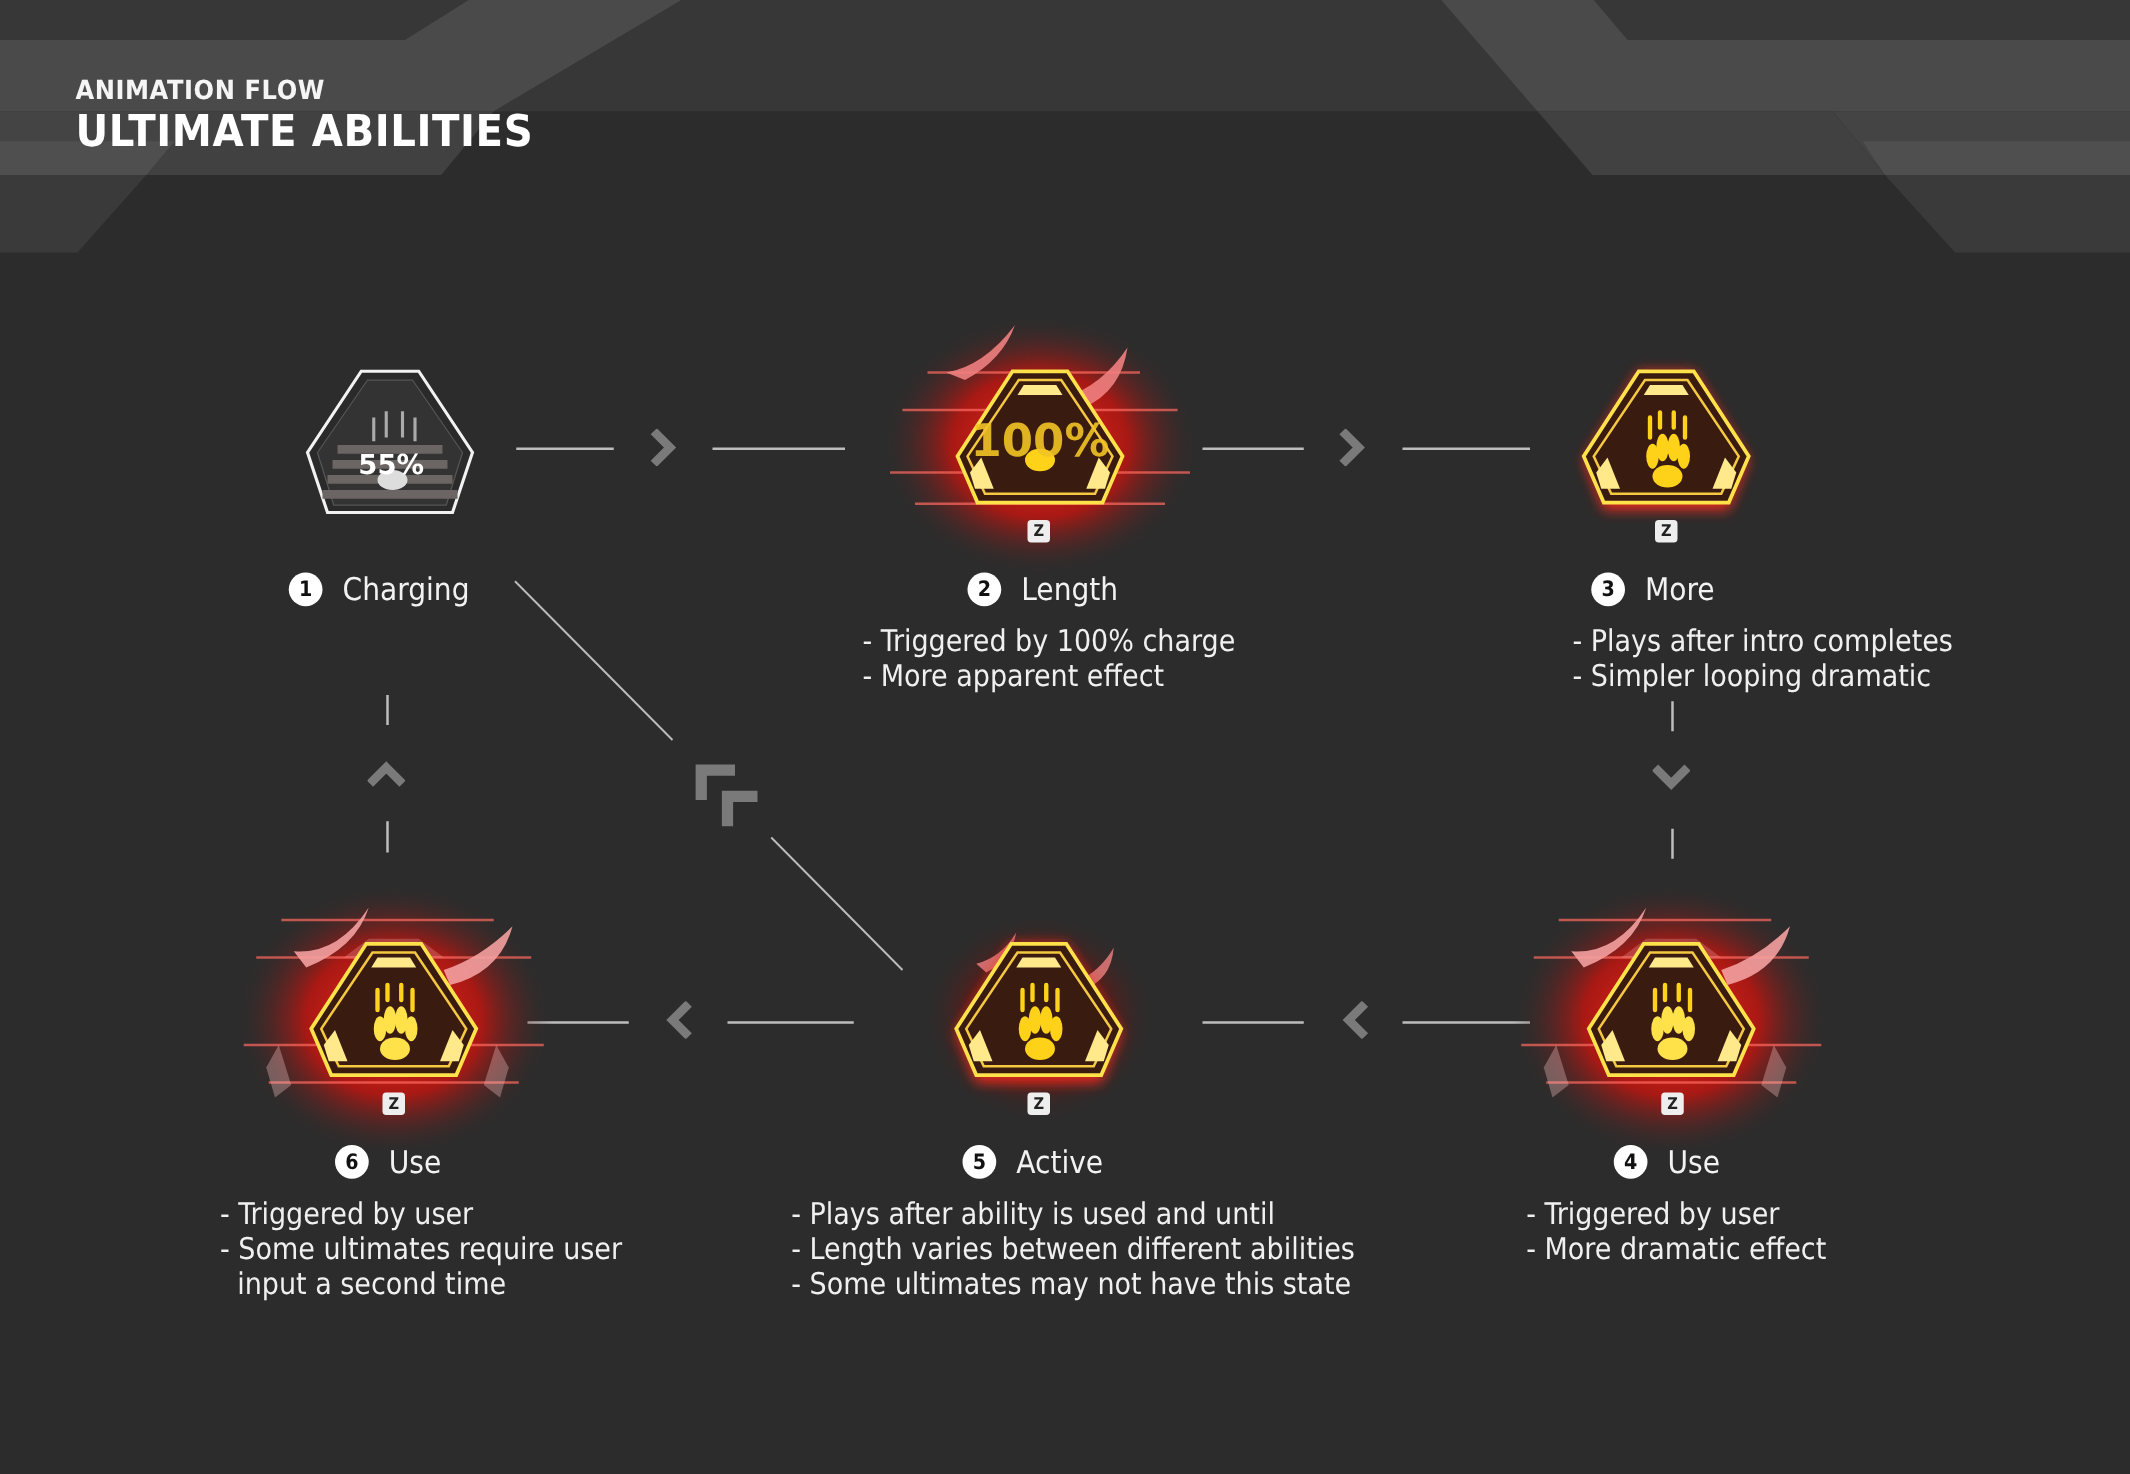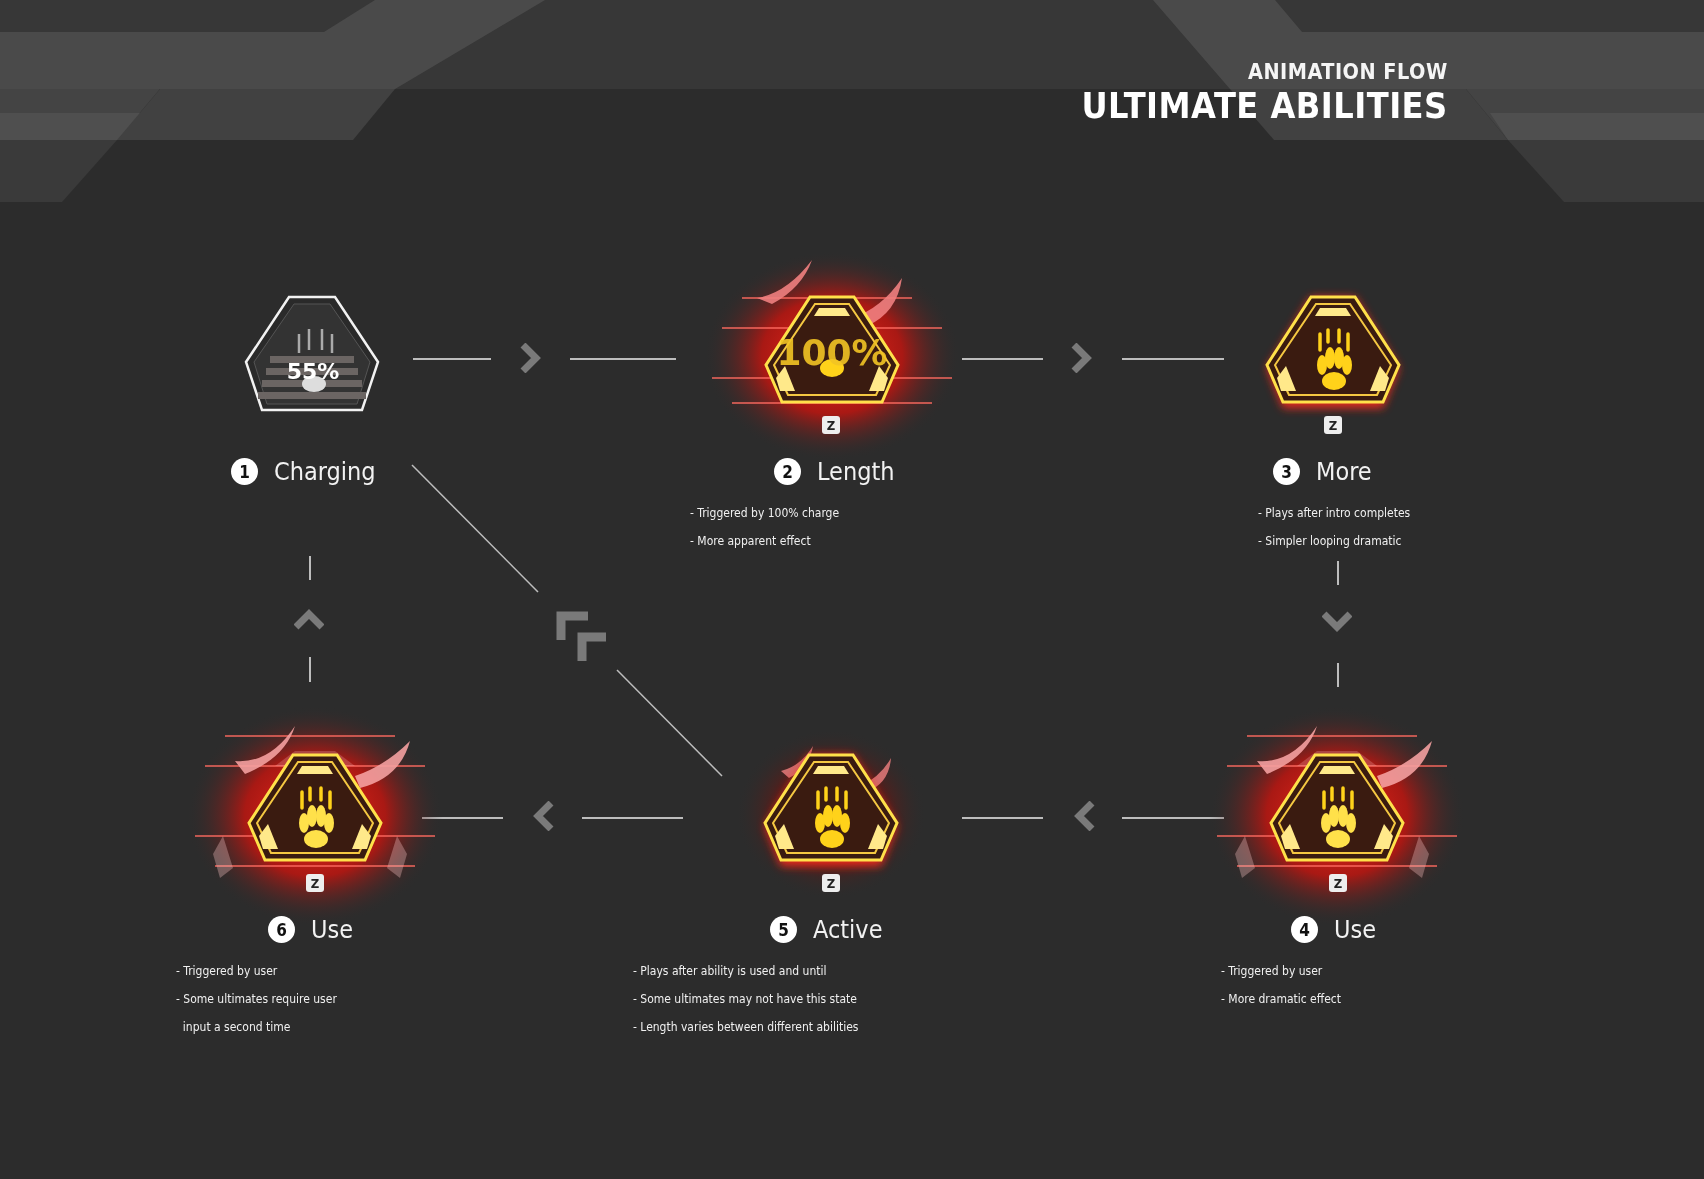--- a/index.html
+++ b/index.html
@@ -1,26 +1,26 @@
 <!DOCTYPE html>
 <html><head>
 <meta charset="utf-8">
 <style>
   html,body{margin:0;padding:0;}
   body{width:1704px;height:1179px;background:#2c2c2c;position:relative;overflow:hidden;font-family:"DejaVu Sans Condensed","DejaVu Sans","Liberation Sans",sans-serif;color:#f2f2f2;}
   .bg{position:absolute;left:0;top:0;width:1704px;height:210px;}
-  .title-wrap{position:absolute;left:0;top:60px;width:1508px;text-align:right;}
+  .title-wrap{position:absolute;left:0;top:60px;width:1508px;text-align:left;}
   .sub{font-size:21px;font-weight:bold;letter-spacing:0.5px;color:#f5f5f5;font-family:"DejaVu Sans","Liberation Sans",sans-serif;transform:scaleX(0.92);}
   .main{font-size:35px;font-weight:bold;letter-spacing:0.5px;color:#ffffff;margin-top:2px;font-family:"DejaVu Sans","Liberation Sans",sans-serif;transform:scaleX(0.92);}
   .line{position:absolute;background:#bdbdbd;}
   .chev{position:absolute;width:30px;height:30px;}
   .icon{position:absolute;width:260px;height:240px;}
   .node-label{position:absolute;display:flex;align-items:center;gap:16px;font-size:25px;white-space:nowrap;}
   .num{width:27px;height:27px;border-radius:50%;background:#fff;color:#111;font-size:17px;font-weight:bold;display:flex;align-items:center;justify-content:center;}
-  .bullets{position:absolute;font-size:12px;line-height:28px;white-space:nowrap;color:#f0f0f0;}
+  .bullets{position:absolute;font-size:24px;line-height:28px;white-space:nowrap;color:#f0f0f0;}
   .bullets div{white-space:pre;}
   .keycap{position:absolute;width:18px;height:18px;background:#eee;border-radius:3px;color:#222;font-size:13px;font-weight:bold;display:flex;align-items:center;justify-content:center;}
 </style>
 </head>
 <body>
 
 <svg class="bg" viewBox="0 0 1704 210" width="1704" height="210">
   <rect x="0" y="0" width="1704" height="210" fill="#2c2c2c"></rect>
   <polygon points="0,0 1704,0 1704,89 0,89" fill="#373737"></polygon>
 
@@ -310,22 +310,22 @@
   <div>- Triggered by user</div>
   <div>- More dramatic effect</div>
 </div>
 
 <div class="node-label" style="left:770px;top:915px;">
   <span class="num">5</span>
   <span>Active</span>
 </div>
 <div class="bullets" style="left:633px;top:957px;">
   <div>- Plays after ability is used and until</div>
+  <div>- Length varies between different abilities</div>
   <div>- Some ultimates may not have this state</div>
-  <div>- Length varies between different abilities</div>
 </div>
 
 <div class="node-label" style="left:268px;top:915px;">
   <span class="num">6</span>
   <span>Use</span>
 </div>
 <div class="bullets" style="left:176px;top:957px;">
   <div>- Triggered by user</div>
   <div>- Some ultimates require user</div>
   <div>  input a second time</div>

